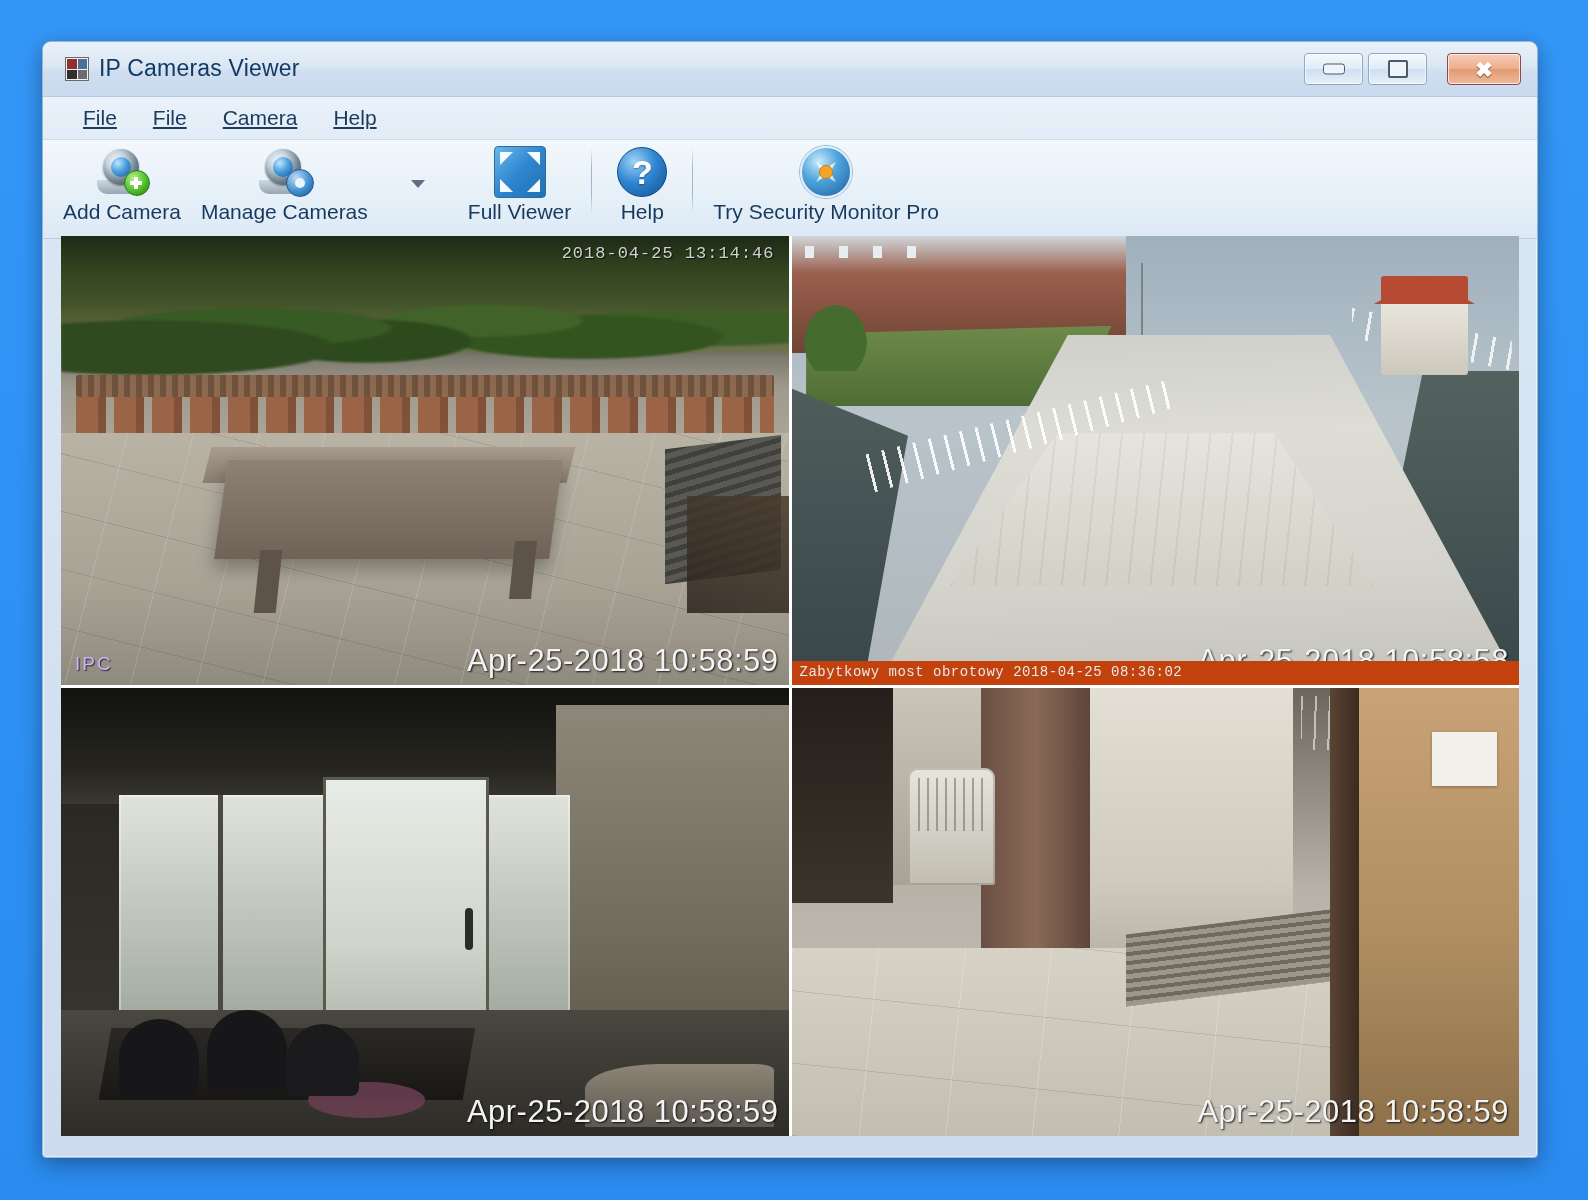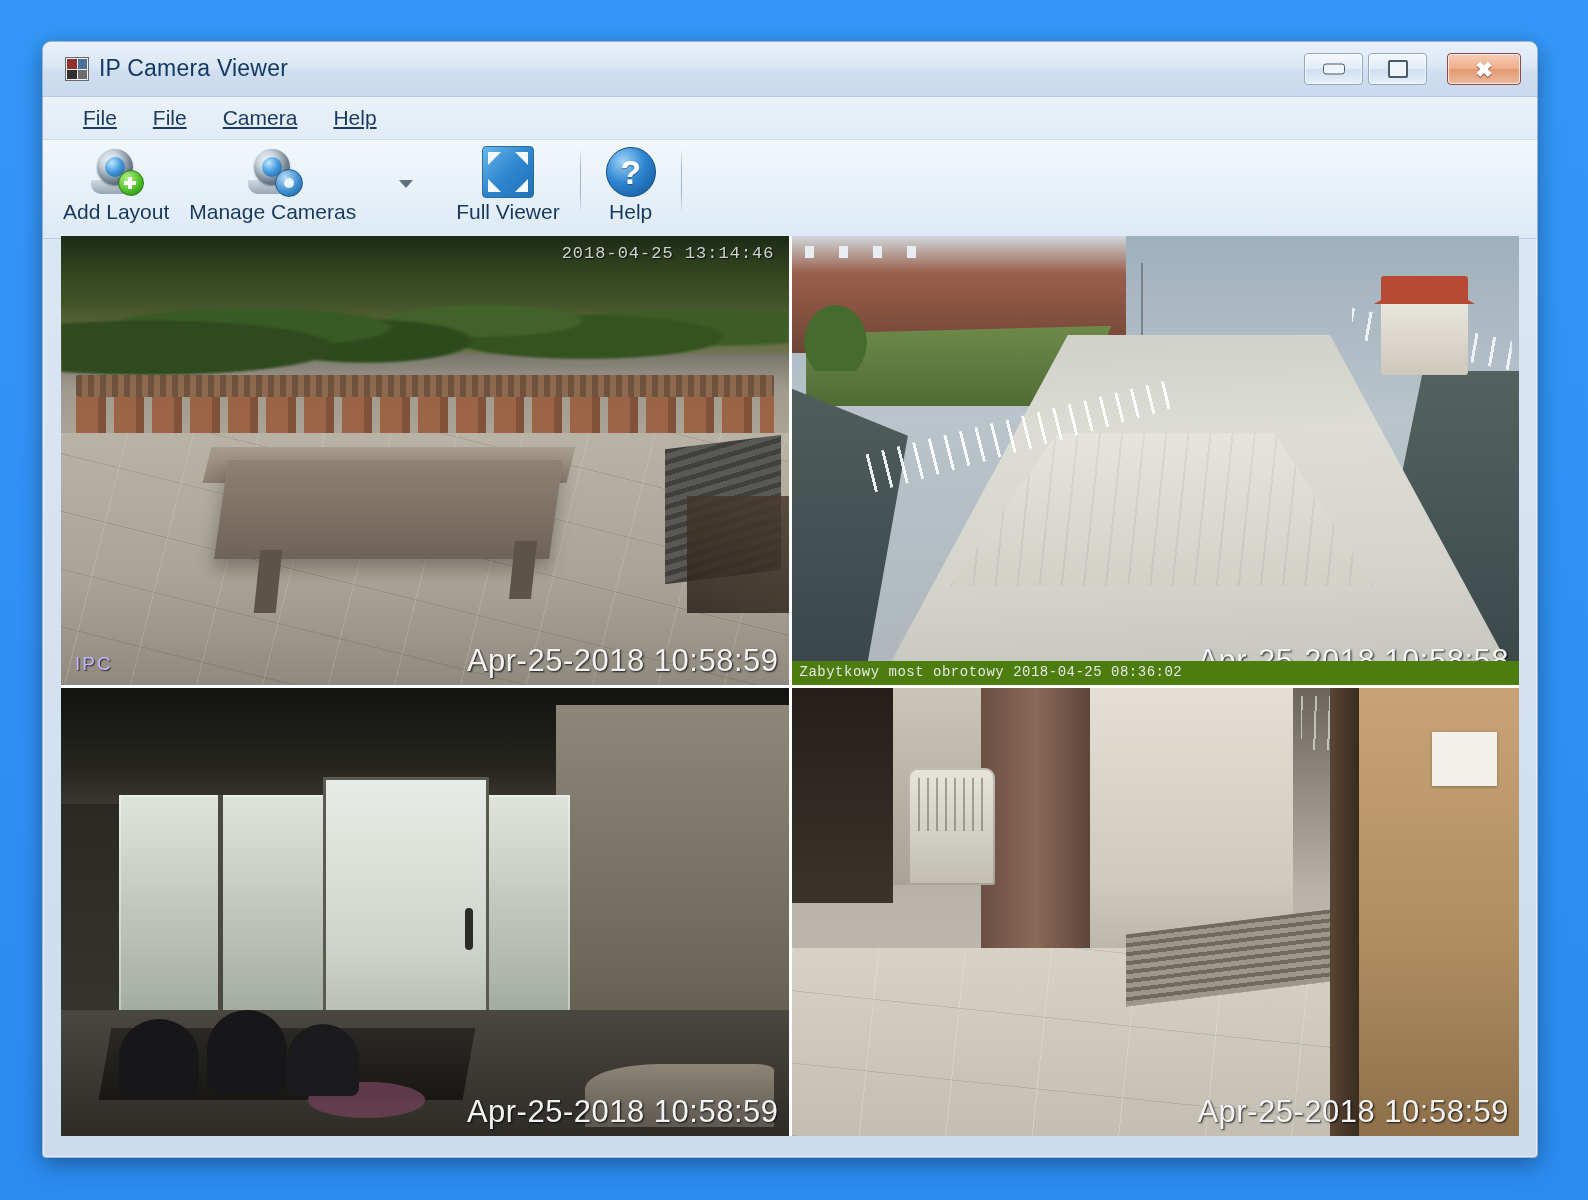--- a/index.html
+++ b/index.html
@@ -162,21 +162,21 @@
   .osd-embed-top{
     position:absolute;right:14px;top:8px;font-size:17px;color:#cfd3cf;
     font-family:"Liberation Mono",monospace;letter-spacing:1px;
     text-shadow:1px 1px 1px rgba(0,0,0,.8);white-space:nowrap;
   }
   .watermark{
     position:absolute;left:14px;bottom:10px;font-size:19px;color:#c4b5fd;
     letter-spacing:2px;text-shadow:1px 1px 1px rgba(0,0,0,.7);
   }
   .osd-bar{
-    position:absolute;left:0;right:0;bottom:0;height:24px;background:#4d7c0f;
+    position:absolute;left:0;right:0;bottom:0;height:24px;background:#c2410c;
   }
   .osd-bar span{
     position:absolute;left:8px;top:3px;font-size:14px;color:#e8e8e8;
     font-family:"Liberation Mono",monospace;letter-spacing:.5px;white-space:nowrap;
   }
   
   .scene1{position:absolute;inset:0;
     background:
       linear-gradient(180deg,#2a3a22 0%,#3b4b2c 16%,#49563a 23%,#7c7a6e 27%,#a09a8c 34%,#b5afa2 55%,#a49e92 100%);}
   .s1-sky{position:absolute;left:0;right:0;top:0;height:26%;
@@ -317,21 +317,21 @@
 
   <div id="window">
 
     <div id="titlebar">
       <div id="app-icon">
         <i></i>
           <i></i>
           <i></i>
           <i></i>
       </div>
-      <div id="title-text">IP Camera Viewer</div>
+      <div id="title-text">IP Cameras Viewer</div>
 
       <div class="winbtn" id="btn-min">
         <span class="glyph-min"></span>
       </div>
       <div class="winbtn" id="btn-max">
         <span class="glyph-max"></span>
       </div>
       <div class="winbtn" id="btn-close">
         <span class="glyph-close">✖</span>
       </div>
@@ -356,21 +356,21 @@
 
       <div class="tb-item">
         <div class="tb-ico">
           <div class="cam-ico">
             <div class="cam-stand"></div>
             <div class="cam-ball"></div>
             <div class="cam-lens"></div>
             <div class="badge-plus"></div>
           </div>
         </div>
-        <div class="tb-label">Add Layout</div>
+        <div class="tb-label">Add Camera</div>
       </div>
 
       <div class="tb-item">
         <div class="tb-ico">
           <div class="cam-ico">
             <div class="cam-stand"></div>
             <div class="cam-ball"></div>
             <div class="cam-lens"></div>
             <div class="badge-gear"></div>
           </div>
@@ -399,20 +399,29 @@
 
       <div class="tb-item">
         <div class="tb-ico">
           <div class="help-ico">?</div>
         </div>
         <div class="tb-label">Help</div>
       </div>
 
       <div class="tb-sep"></div>
 
+      <div class="tb-item">
+        <div class="tb-ico">
+          <div class="smp-ico">
+            <div class="smp-star"></div>
+            <div class="smp-core"></div>
+          </div>
+        </div>
+        <div class="tb-label">Try Security Monitor Pro</div>
+      </div>
 
     </div>
 
     <div id="grid">
 
       <div class="cell">
         <div class="scene1">
           <div class="s1-sky"></div>
           <div class="s1-veg"></div>
           <div class="s1-rail"></div>

